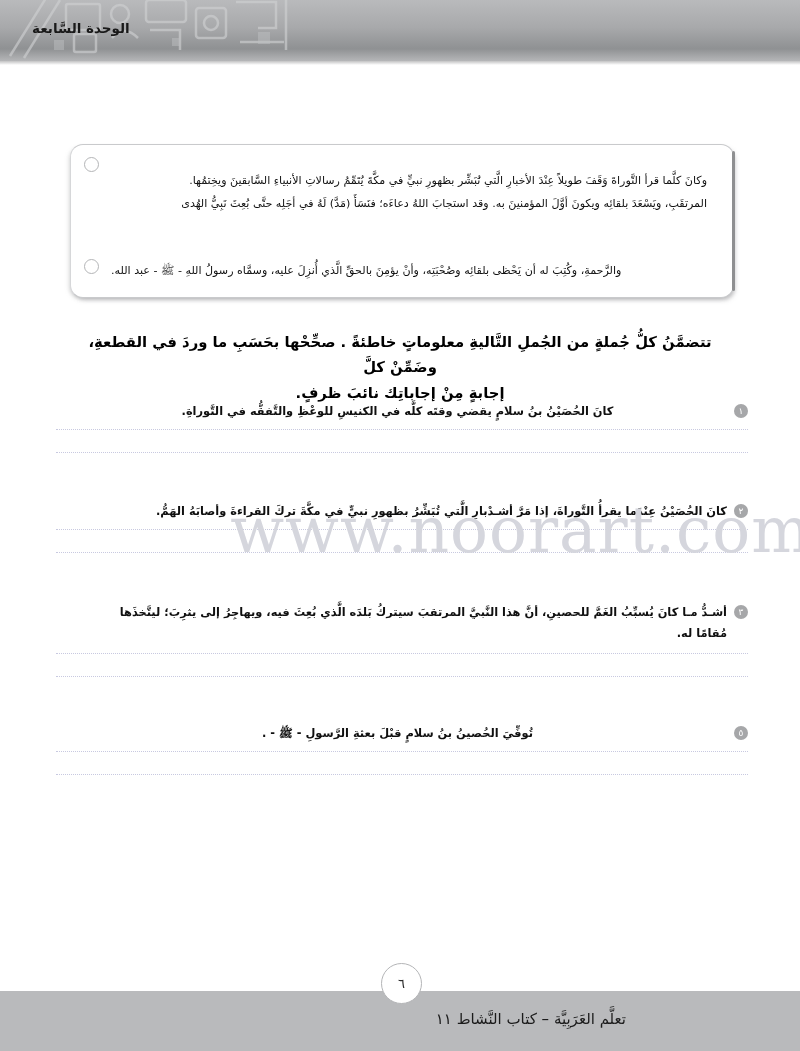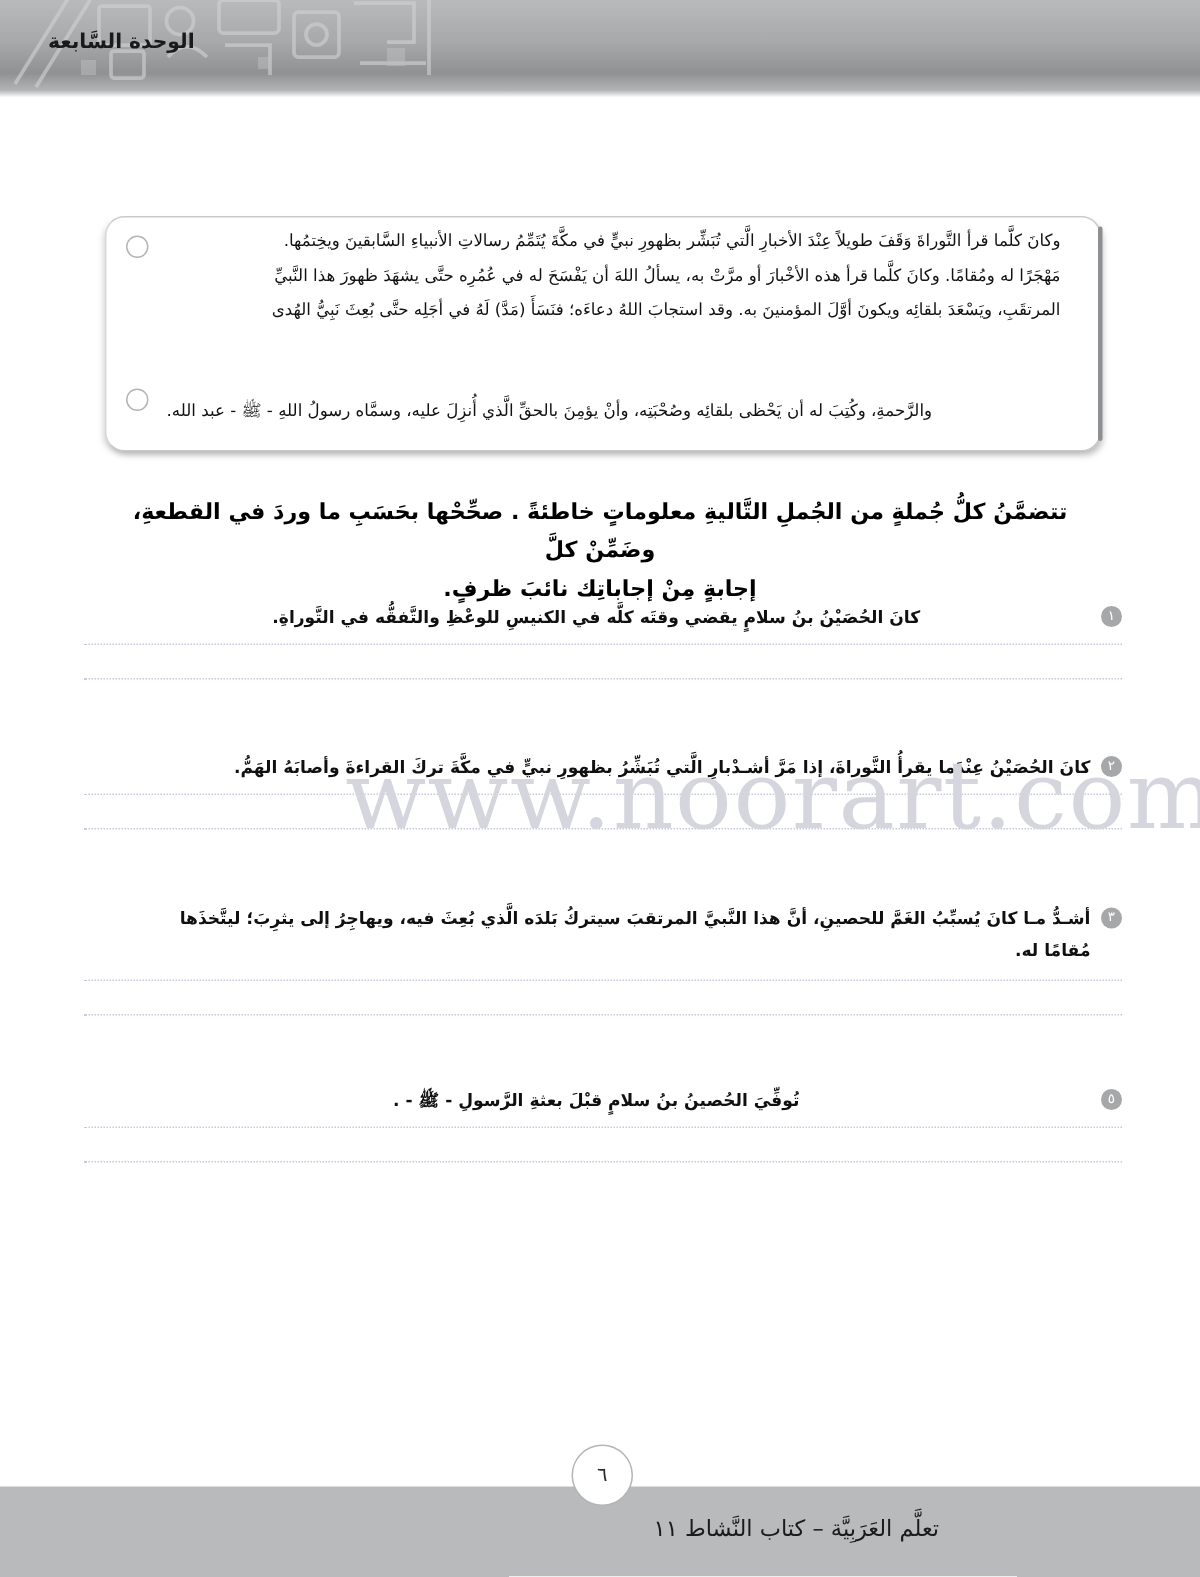--- a/index.html
+++ b/index.html
@@ -66,21 +66,21 @@
     right: 66px;
     width: 664px;
     min-height: 152px;
     box-sizing: border-box;
     border: 1px solid #c9cacc;
     border-left: 1px solid #d6d7d9;
     border-radius: 13px;
     background: #ffffff;
     box-shadow: 2px 3px 4px -1px rgba(140,141,143,0.55),
                 -3px 2px 4px -2px rgba(150,151,153,0.35);
-    padding: 5px 26px 14px 40px;
+    padding: 25px 26px 14px 40px;
   }
   .passage-box::before {
     content: "";
     position: absolute;
     top: 6px;
     right: -2px;
     width: 3px;
     height: calc(100% - 12px);
     border-radius: 3px;
     background: #8e8f91;
@@ -253,21 +253,20 @@
   <div class="header-title">الوحدة السَّابعة</div>
 </div>
 <div class="header-shadow"></div>
 
 <div class="content">
 
   <div class="passage-box">
     <div class="box-circle top"></div>
     <div class="box-circle bottom"></div>
     <div class="passage-line">وكانَ كلَّما قرأ التَّوراةَ وَقَفَ طويلاً عِنْدَ الأخبارِ الَّتي تُبَشِّر بظهورِ نبيٍّ في مكَّةَ يُتَمِّمُ رسالاتِ الأنبياءِ السَّابقينَ ويخِتمُها.</div>
-    <div class="passage-line">مَهْجَرًا له ومُقامًا. وكانَ كلَّما قرأ هذه الأخْبارَ أو مرَّتْ به، يسألُ اللهَ أن يَفْسَحَ له في عُمُرِه حتَّى يشهَدَ ظهورَ هذا النَّبيِّ</div>
     <div class="passage-line">المرتقَبِ، ويَسْعَدَ بلقائِه ويكونَ أوَّلَ المؤمنينَ به. وقد استجابَ اللهُ دعاءَه؛ فنَسَأَ (مَدَّ) لَهُ في أجَلِه حتَّى بُعِثَ نَبِيُّ الهُدى</div>
     <div class="passage-line">والرَّحمةِ، وكُتِبَ له أن يَحْظى بلقائِه وصُحْبَتِه، وأنْ يؤمِنَ بالحقِّ الَّذي أُنزِلَ عليه، وسمَّاه رسولُ اللهِ - ﷺ - عبد الله.</div>
   </div>
 
   <div class="instruction">
     <span>تتضمَّنُ كلُّ جُملةٍ من الجُملِ التَّاليةِ معلوماتٍ خاطئةً . صحِّحْها بحَسَبِ ما وردَ في القطعةِ، وضَمِّنْ كلَّ</span>
     <span class="ln2">إجابةٍ مِنْ إجاباتِك نائبَ ظرفٍ.</span>
   </div>
 
   <div class="question" id="q1">

